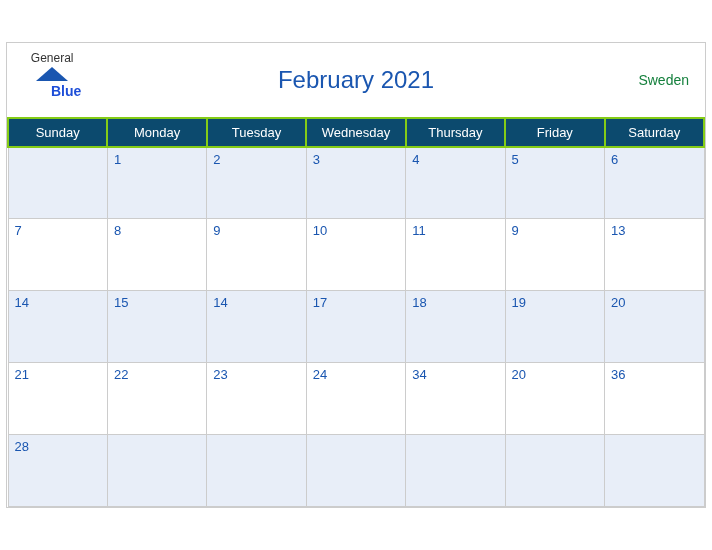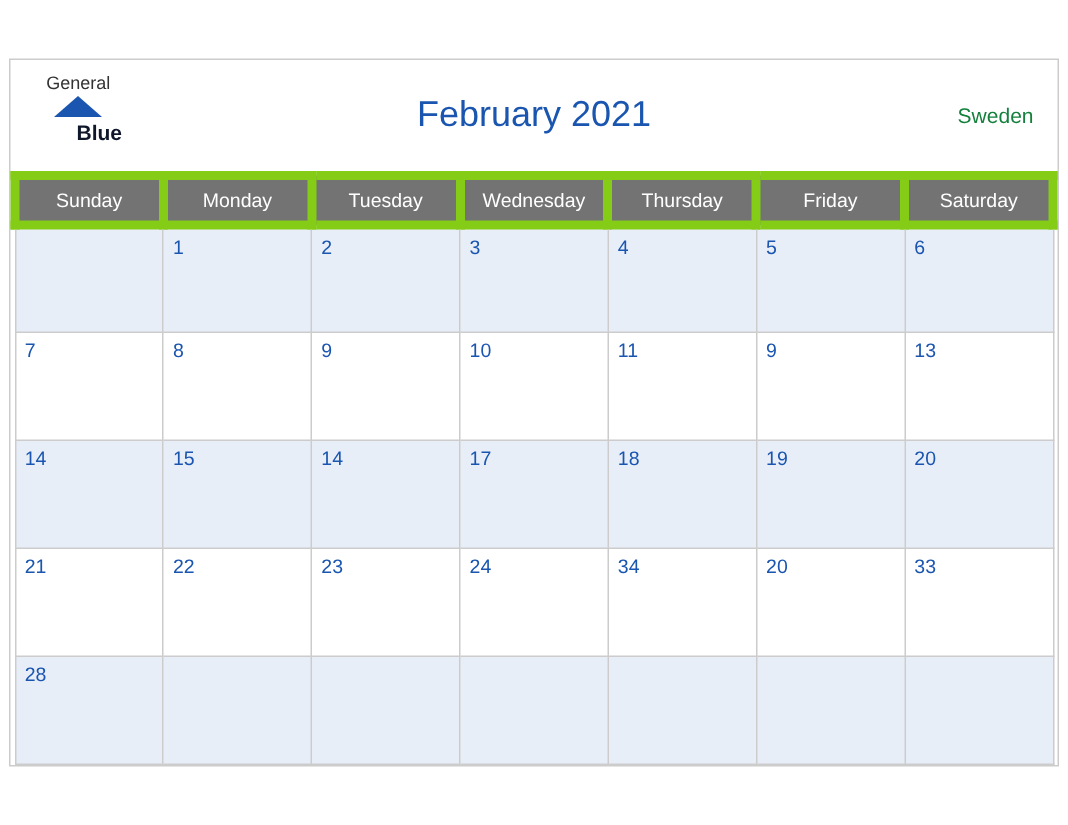--- a/index.html
+++ b/index.html
@@ -33,21 +33,21 @@
       align-items: center;
     }
     .brand-general {
       font-size: 12px;
       color: #333;
       font-weight: normal;
     }
     .brand-blue {
       font-size: 14px;
       font-weight: bold;
-      color: #0f172a;
+      color: #1d4ed8;
       margin-left: 28px;
     }
     .brand-logo {
       width: 36px;
       height: 18px;
     }
     .calendar-title {
       font-size: 24px;
       color: #1a56b0;
       font-weight: normal;
@@ -59,26 +59,26 @@
       top: 50%;
       transform: translateY(-50%);
       font-size: 14px;
       color: #15803d;
     }
     .calendar-grid {
       width: 100%;
       border-collapse: collapse;
     }
     .calendar-grid thead tr th {
-      background-color: #737373;
+      background-color: #0c4a6e;
       color: #fff;
       padding: 6px 4px;
       font-size: 13px;
       font-weight: normal;
-      border: 6px solid #84cc16;
+      border: 2px solid #84cc16;
     }
     .calendar-grid tbody tr {
       height: 72px;
     }
     .calendar-grid tbody tr:nth-child(odd) td {
       background-color: #e8eef8;
     }
     .calendar-grid tbody tr:nth-child(even) td {
       background-color: #fff;
     }
@@ -154,21 +154,21 @@
           <td><span class="day-num">19</span></td>
           <td><span class="day-num">20</span></td>
         </tr>
         <tr>
           <td><span class="day-num">21</span></td>
           <td><span class="day-num">22</span></td>
           <td><span class="day-num">23</span></td>
           <td><span class="day-num">24</span></td>
           <td><span class="day-num">34</span></td>
           <td><span class="day-num">20</span></td>
-          <td><span class="day-num">33</span></td>
+          <td><span class="day-num">36</span></td>
         </tr>
         <tr>
           <td><span class="day-num">28</span></td>
           <td class="empty"></td>
           <td class="empty"></td>
           <td class="empty"></td>
           <td class="empty"></td>
           <td class="empty"></td>
           <td class="empty"></td>
         </tr>

